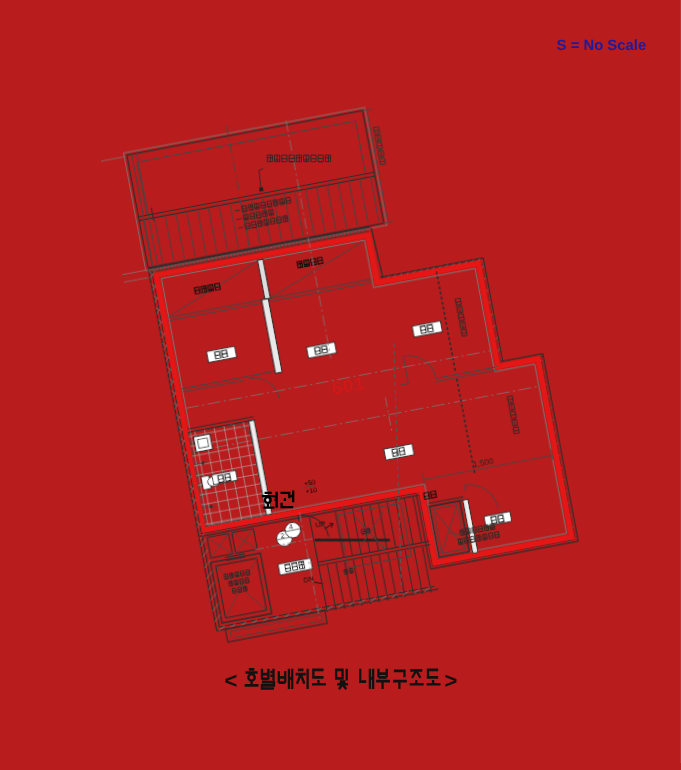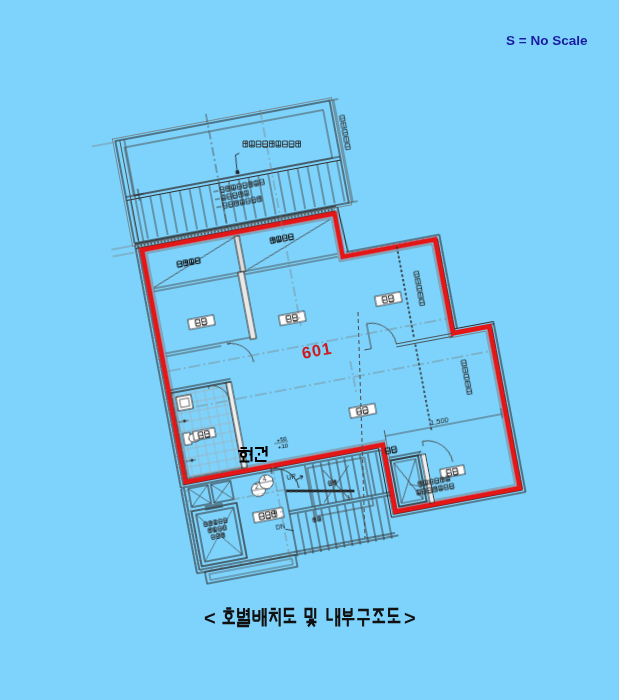--- a/index.html
+++ b/index.html
@@ -1,16 +1,16 @@
 <!DOCTYPE html>
 <html><head><meta charset="utf-8"><style>
 html,body{margin:0;padding:0;background:#fff;}
 *{font-family:"Liberation Sans",sans-serif;}
 </style></head><body>
-<div style="position:relative;width:619px;height:700px;background:#7dd3fc;overflow:hidden">
+<div style="position:relative;width:619px;height:700px;background:#b91c1c;overflow:hidden">
 <svg width="619" height="700" viewBox="0 0 619 700" style="position:absolute;left:0;top:0">
 <defs>
         <filter id="scan" x="-5%" y="-5%" width="110%" height="110%">
           <feGaussianBlur stdDeviation="0.22"></feGaussianBlur>
         </filter>
       </defs>
 
 <g>
         <text x="506" y="45" font-size="13.5" font-weight="bold" fill="#1b1ba0">S = No Scale</text>
       </g>

